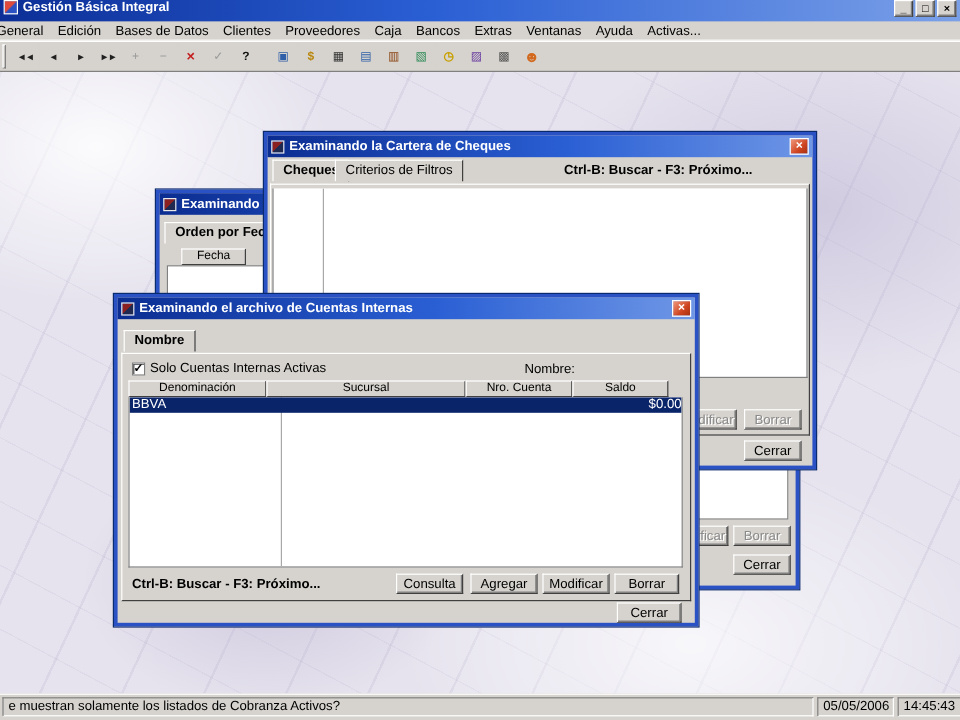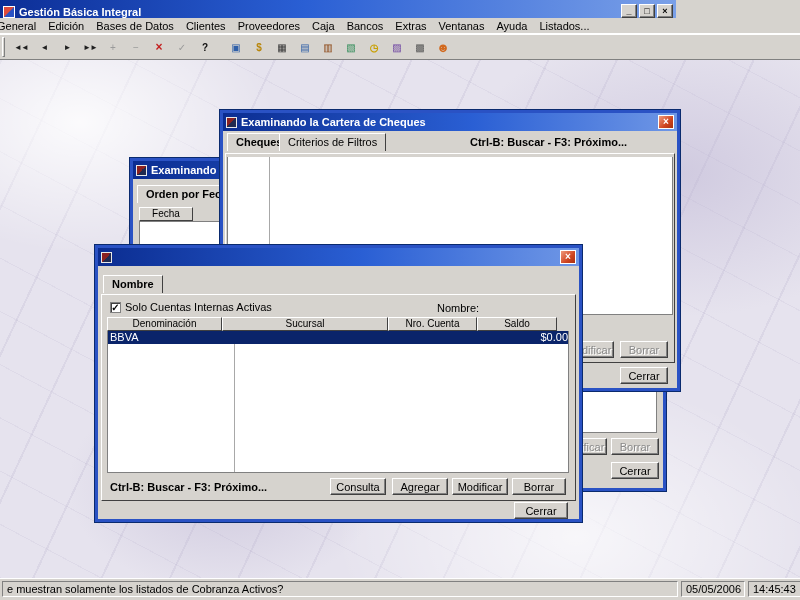--- a/index.html
+++ b/index.html
@@ -1,23 +1,23 @@
 <!DOCTYPE html>
 <html><head>
 <meta charset="utf-8">
 <style>
   * { margin:0; padding:0; box-sizing:border-box; }
   html,body { width:800px; height:600px; overflow:hidden; }
   body { font-family:"Liberation Sans", sans-serif; font-size:11px; color:#000; }
   .screen { position:relative; width:800px; height:600px; background:#d6d3ce; overflow:hidden; }
 
   
-  .main-titlebar { position:absolute; left:0; top:0; width:676px; height:18px;
+  .main-titlebar { position:absolute; left:0; top:0; width:800px; height:18px;
     background:linear-gradient(90deg,#0c2e96 0%,#2a5fd4 45%,#7aa0e8 100%);
-    display:flex; align-items:flex-end; gap:4px; padding:0 3px; color:#fff; font-weight:bold; }
+    display:flex; align-items:flex-start; gap:4px; padding:0 3px; color:#fff; font-weight:bold; }
   .app-icon { width:12px; height:12px; background:linear-gradient(135deg,#e04a3a 0%,#e04a3a 45%,#2a52c4 55%,#2a52c4 100%);
     border:1px solid #fff; flex:0 0 auto; }
   .wctl-group { margin-left:auto; display:flex; gap:2px; }
   .wctl { width:16px; height:14px; background:#d6d3ce; border-top:1px solid #fff; border-left:1px solid #fff;
     border-right:1px solid #404040; border-bottom:1px solid #404040; box-shadow:inset -1px -1px 0 #808080;
     font-size:9px; line-height:12px; text-align:center; color:#000; font-weight:bold; }
 
   .menubar { position:absolute; left:0; top:18px; width:800px; height:16px; background:#d6d3ce;
     display:flex; align-items:center; border-bottom:1px solid #fff; }
   .menu-item { padding:1px 6px; white-space:nowrap; }
@@ -124,21 +124,21 @@
     <span class="menu-item">General</span>
     <span class="menu-item">Edición</span>
     <span class="menu-item">Bases de Datos</span>
     <span class="menu-item">Clientes</span>
     <span class="menu-item">Proveedores</span>
     <span class="menu-item">Caja</span>
     <span class="menu-item">Bancos</span>
     <span class="menu-item">Extras</span>
     <span class="menu-item">Ventanas</span>
     <span class="menu-item">Ayuda</span>
-    <span class="menu-item">Listados...</span>
+    <span class="menu-item">Activas...</span>
   </div>
 
   <div class="toolbar">
     <span class="grip"></span>
     <button class="tbtn nav">◄◄</button>
     <button class="tbtn nav">◄</button>
     <button class="tbtn nav">►</button>
     <button class="tbtn nav">►►</button>
     <button class="tbtn dis">+</button>
     <button class="tbtn dis">−</button>
@@ -162,21 +162,21 @@
     <div class="win" style="left:130px; top:98px; width:536px; height:333px; z-index:1;">
       <div class="titlebar">
         <span class="wicon"></span>
         <span>Examinando e</span>
         <span class="closebtn">×</span>
       </div>
       <div class="winbody">
         <span class="tab active" style="left:4px; top:6px;">Orden por Fecha</span>
         <div class="grid" style="left:6px; top:28px;">
           <div class="ghead">
-            <div class="hcell" style="width:54px;">Fecha</div>
+            <div class="hcell" style="width:54px;margin-left:12px;">Fecha</div>
           </div>
         </div>
         <div class="sunkwhite" style="left:6px; top:42px; width:518px; height:212px;"></div>
         <button class="btn disabled" style="right:56px; top:259px; width:50px;">Modificar</button>
         <button class="btn disabled" style="right:4px; top:259px; width:48px;">Borrar</button>
         <button class="btn" style="right:4px; top:283px; width:48px;">Cerrar</button>
       </div>
     </div>
 
     <div class="win" style="left:220px; top:50px; width:460px; height:281px; z-index:2;">
@@ -203,20 +203,21 @@
           <button class="btn disabled" style="right:60px; top:187px; width:50px; position:absolute;">Modificar</button>
           <button class="btn disabled" style="right:6px; top:187px; width:48px; position:absolute;">Borrar</button>
         </div>
         <button class="btn" style="right:9px; top:236px; width:48px;">Cerrar</button>
       </div>
     </div>
 
     <div class="win" style="left:95px; top:185px; width:487px; height:277px; z-index:3;">
       <div class="titlebar">
         <span class="wicon"></span>
+        <span>Examinando el archivo de Cuentas Internas</span>
         <span class="closebtn">×</span>
       </div>
       <div class="winbody">
         <span class="tab active" style="left:5px; top:9px;">Nombre</span>
         <div class="tabframe" style="left:3px; top:28px; width:475px; height:207px;">
           <div class="checkrow" style="left:8px; top:6px;">
             <span class="checkbox">✓</span>
             <span>Solo Cuentas Internas Activas</span>
           </div>
           <span class="label" style="left:335px; top:7px;">Nombre:</span>

